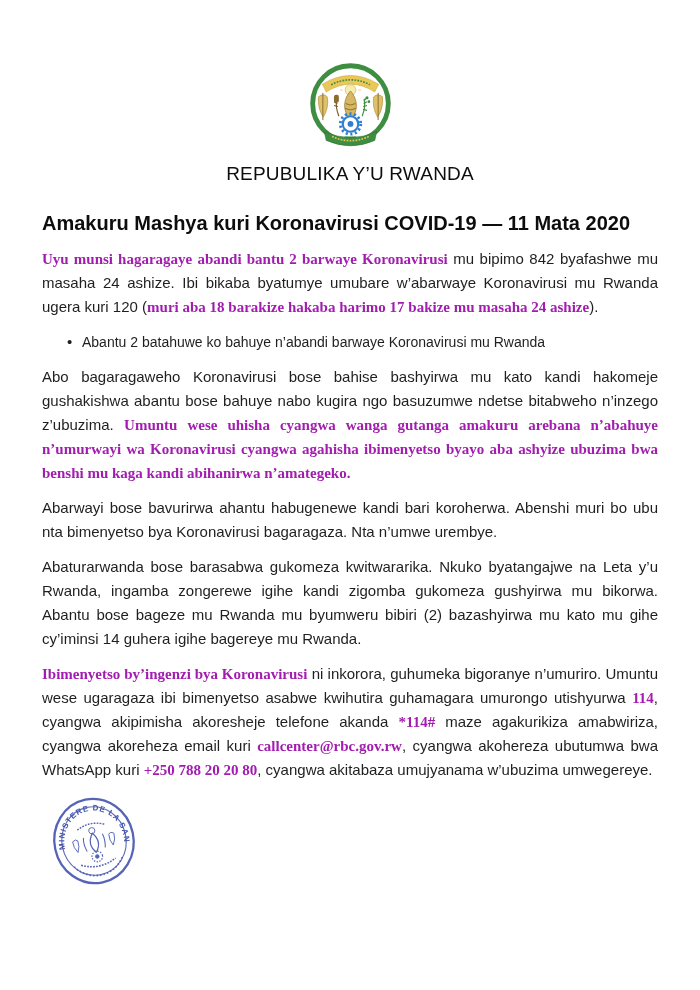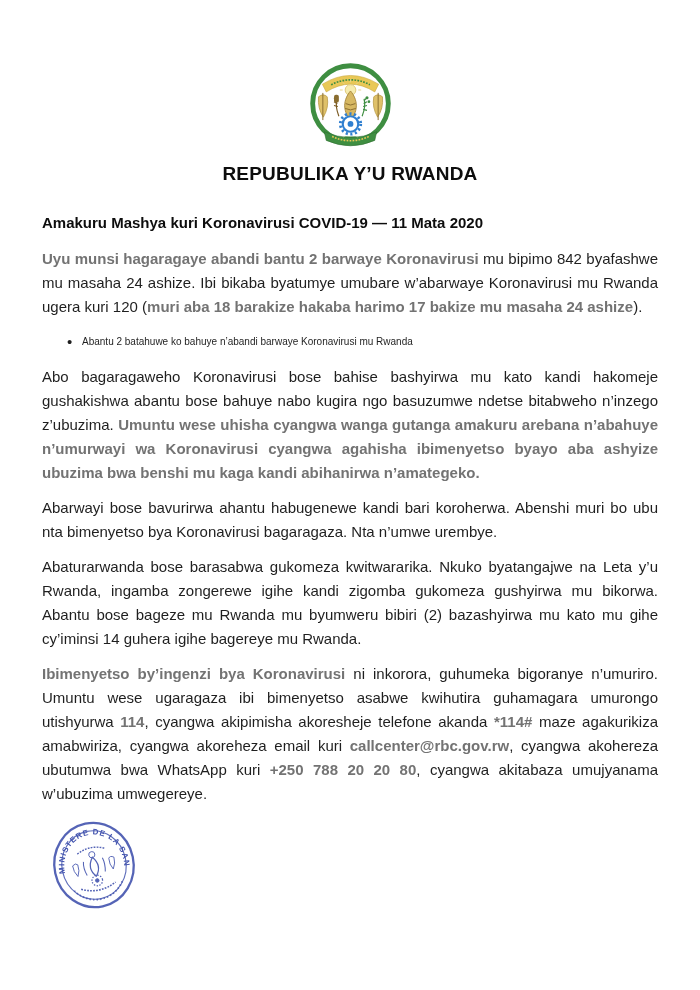--- a/index.html
+++ b/index.html
@@ -10,45 +10,45 @@
     background:#ffffff;
     box-sizing:border-box;
     padding:58px 42px 0 42px;
     font-family:"Liberation Sans", sans-serif;
     color:#1f1f1f;
     overflow:hidden;
   }
   .emblem-wrap{text-align:center;line-height:0;}
   .header-lines{text-align:center;margin-top:6px;}
   .header-line{
-    font-size:19px;font-weight:bold;color:#0d0d0d;
+    font-size:19px;font-weight:normal;color:#0d0d0d;
     line-height:26px;letter-spacing:0.2px;
   }
   .doc-title{
     margin:26px 0 14px 0;
-    font-size:15px;font-weight:bold;color:#0d0d0d;
+    font-size:20px;font-weight:bold;color:#0d0d0d;
     line-height:20px;
   }
   .para{
     margin:0 0 11px 0;
     font-size:15px;line-height:24px;
     text-align:justify;
   }
   .bullet{
     margin:2px 0 11px 0;
     padding-left:40px;
-    font-size:10px;line-height:24px;
+    font-size:14px;line-height:24px;
     position:relative;
   }
   .bullet::before{
     content:"\2022";
     position:absolute;left:25px;top:0;
     font-size:15px;color:#1f1f1f;
   }
-  .b{font-weight:bold;color:#737373;}
+  .b{font-weight:bold;color:#a21caf;font-family:Liberation Serif, serif;}
   .footer{margin-top:8px;}
   .stamp-wrap{margin-left:8px;line-height:0;}
 </style>
 </head>
 <body>
 
 <div class="page">
 
   <div class="emblem-wrap">
     <svg width="97" height="97" viewBox="0 0 100 100" aria-hidden="true">

